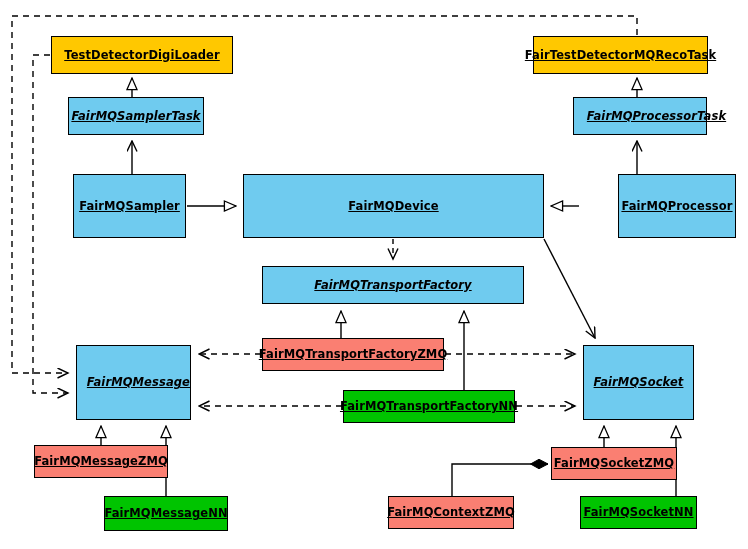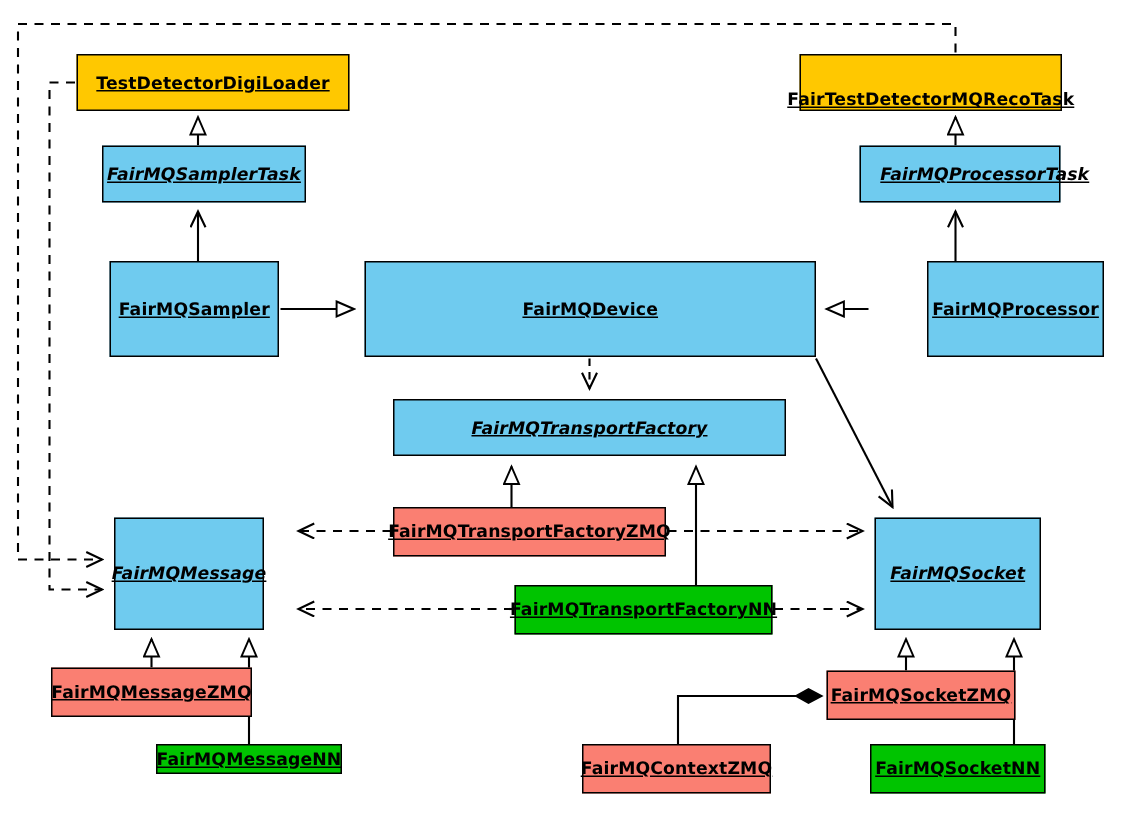--- a/index.html
+++ b/index.html
@@ -103,21 +103,21 @@
       <path d="M676,496 L676,426" marker-end="url(#hollowTri)"></path>
 
       <path d="M452,496 L452,464 L548,464" marker-end="url(#blackDiamond)"></path>
     </g>
   </svg>
 
   <div id="node-layer">
       <div class="node fill-user" style="left: 51px; top: 36px; width: 182px; height: 38px;">
         <span>TestDetectorDigiLoader</span>
       </div>
-      <div class="node fill-user" style="left: 533px; top: 36px; width: 175px; height: 38px; align-items: flex-end;">
+      <div class="node fill-user" style="left: 533px; top: 36px; width: 175px; height: 38px;">
         <span>FairTestDetectorMQRecoTask</span>
       </div>
       <div class="node fill-framework abstract" style="left: 68px; top: 97px; width: 136px; height: 38px;">
         <span>FairMQSamplerTask</span>
       </div>
       <div class="node fill-framework abstract" style="left: 573px; top: 97px; width: 134px; height: 38px; padding-left: 33px;">
         <span>FairMQProcessorTask</span>
       </div>
       <div class="node fill-framework" style="left: 73px; top: 174px; width: 113px; height: 64px;">
         <span>FairMQSampler</span>
@@ -130,30 +130,30 @@
       </div>
       <div class="node fill-framework abstract" style="left: 262px; top: 266px; width: 262px; height: 38px;">
         <span>FairMQTransportFactory</span>
       </div>
       <div class="node fill-zmq" style="left: 262px; top: 338px; width: 182px; height: 33px;">
         <span>FairMQTransportFactoryZMQ</span>
       </div>
       <div class="node fill-nn" style="left: 343px; top: 390px; width: 172px; height: 33px;">
         <span>FairMQTransportFactoryNN</span>
       </div>
-      <div class="node fill-framework abstract" style="left: 76px; top: 345px; width: 100px; height: 75px;">
+      <div class="node fill-framework abstract" style="left: 76px; top: 345px; width: 115px; height: 75px; justify-content: flex-end;">
         <span>FairMQMessage</span>
       </div>
       <div class="node fill-framework abstract" style="left: 583px; top: 345px; width: 111px; height: 75px;">
         <span>FairMQSocket</span>
       </div>
       <div class="node fill-zmq" style="left: 34px; top: 445px; width: 134px; height: 33px;">
         <span>FairMQMessageZMQ</span>
       </div>
-      <div class="node fill-nn" style="left: 104px; top: 496px; width: 124px; height: 20px;">
+      <div class="node fill-nn" style="left: 104px; top: 496px; width: 124px; height: 35px;">
         <span>FairMQMessageNN</span>
       </div>
       <div class="node fill-zmq" style="left: 551px; top: 447px; width: 126px; height: 33px;">
         <span>FairMQSocketZMQ</span>
       </div>
       <div class="node fill-nn" style="left: 580px; top: 496px; width: 117px; height: 33px;">
         <span>FairMQSocketNN</span>
       </div>
       <div class="node fill-zmq" style="left: 388px; top: 496px; width: 126px; height: 33px;">
         <span>FairMQContextZMQ</span>

